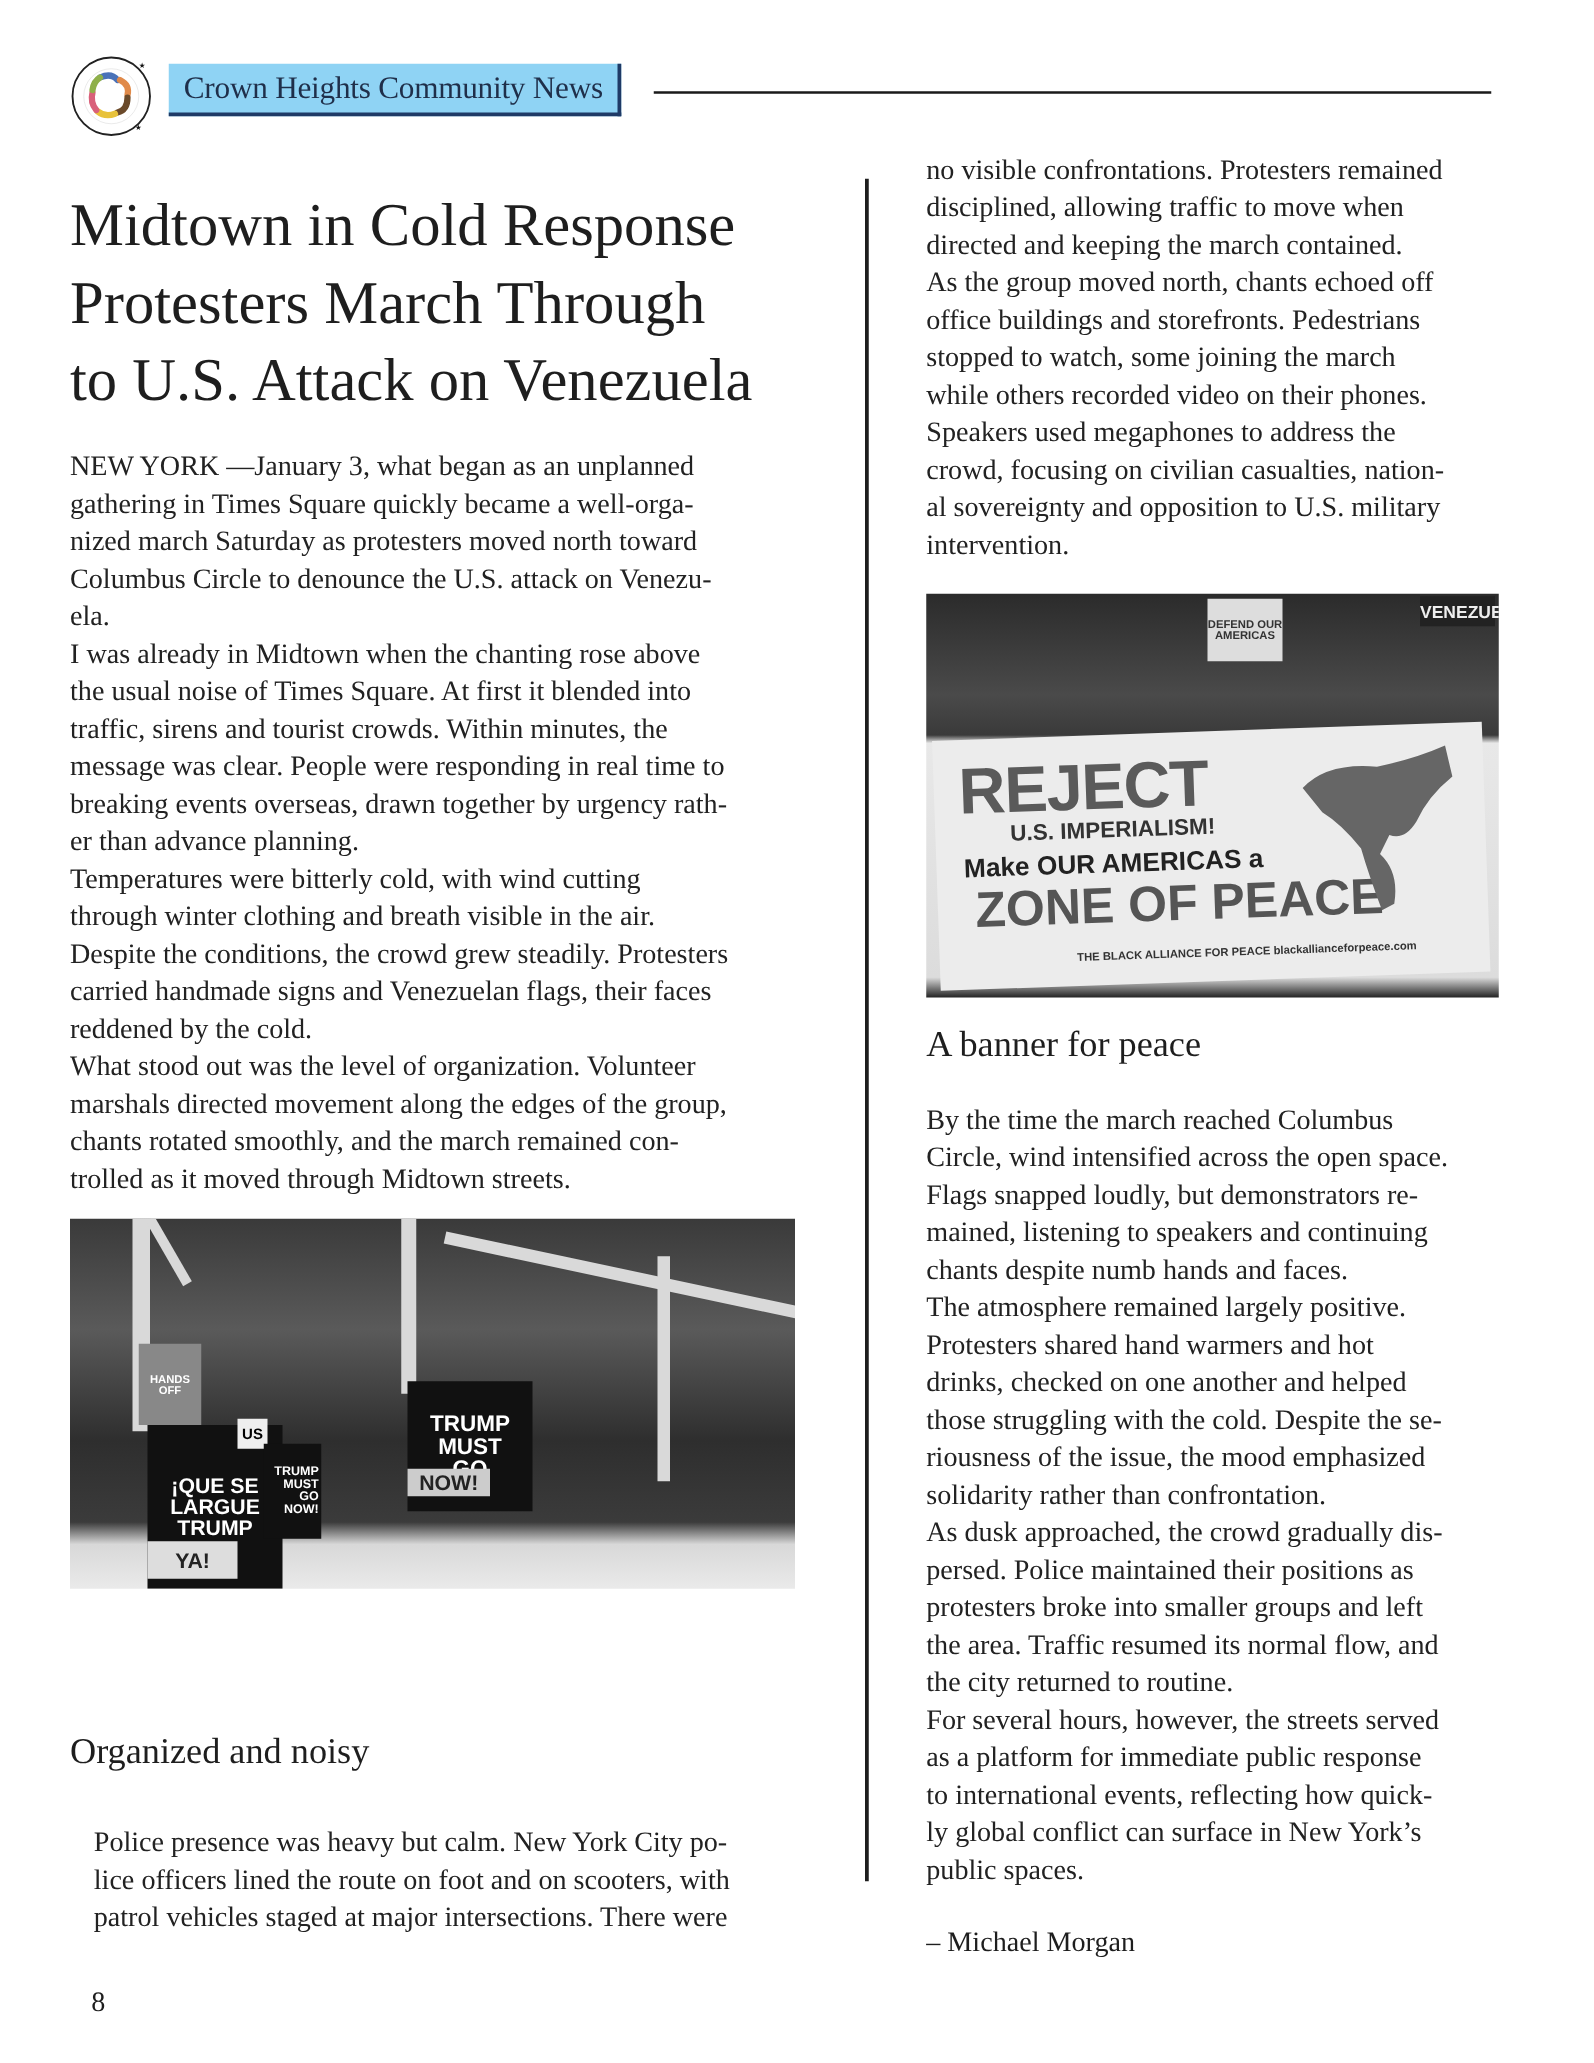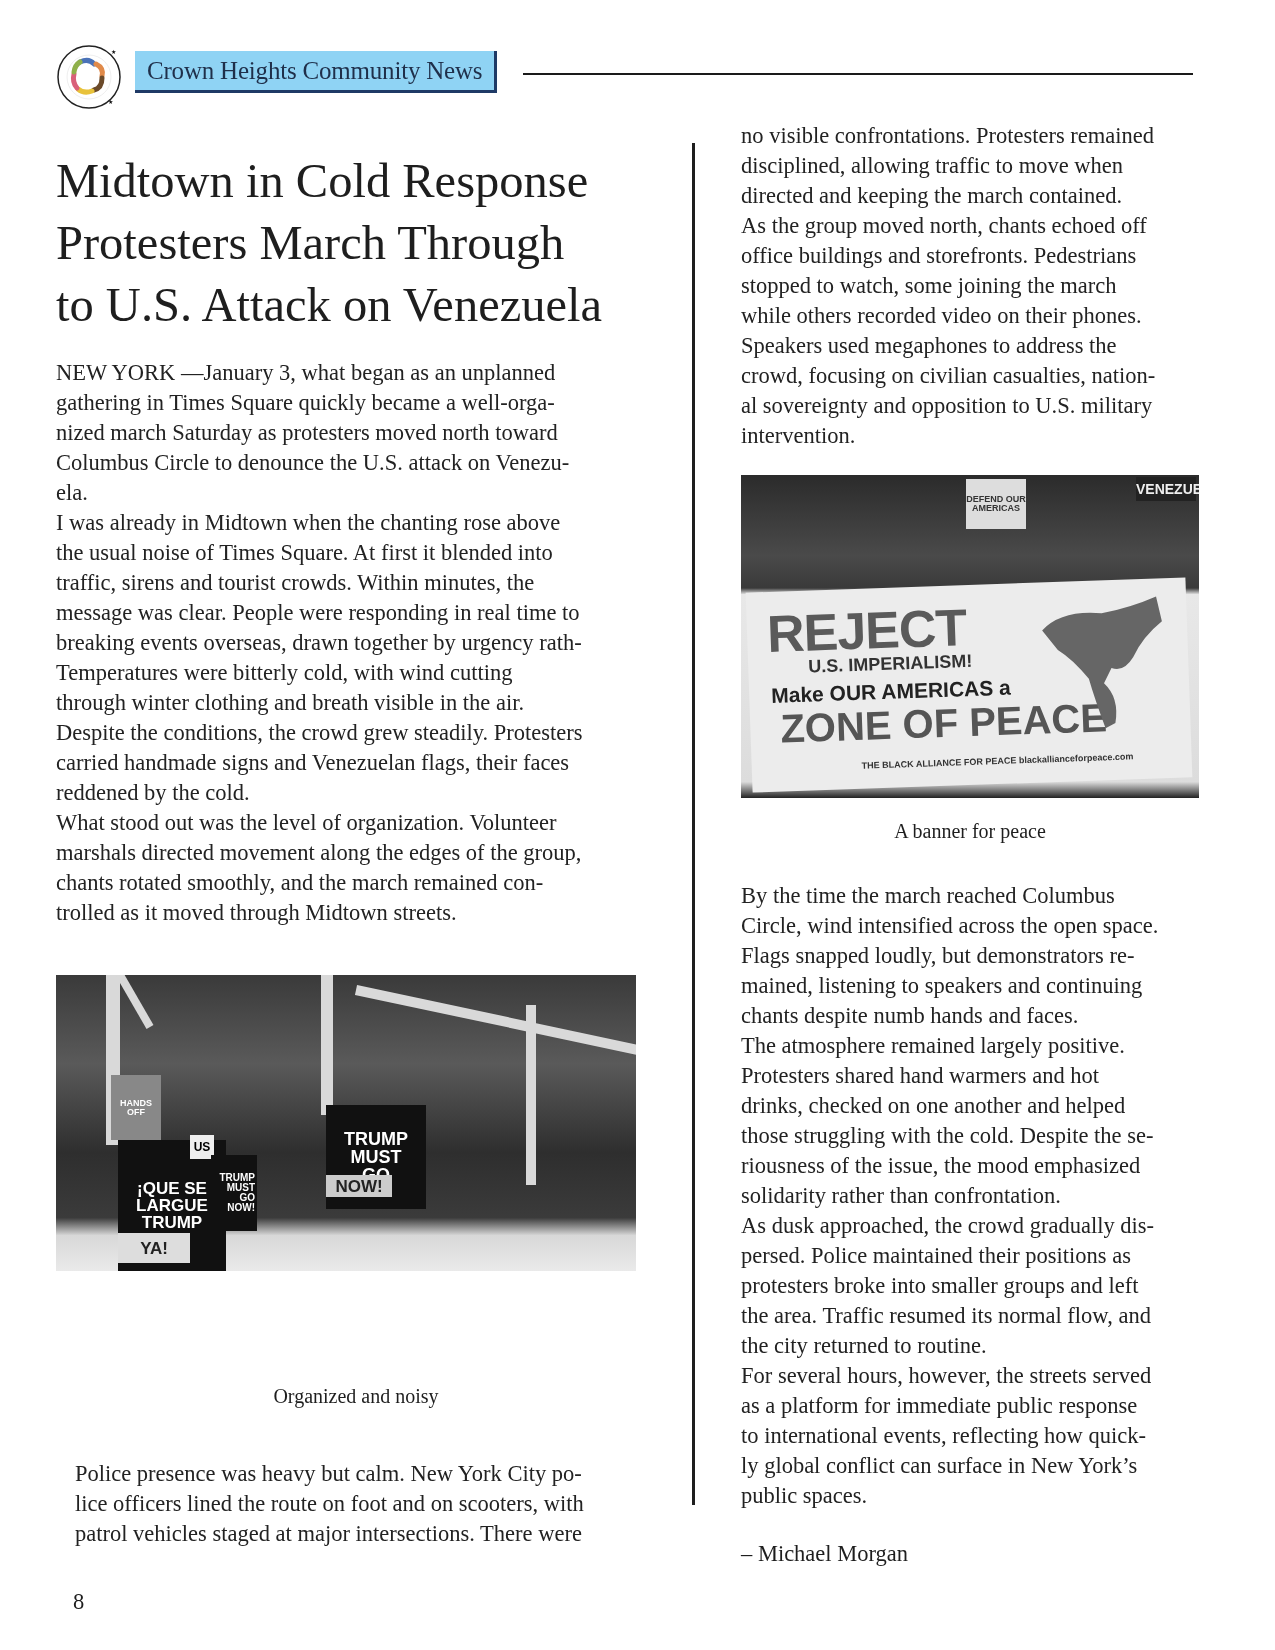--- a/index.html
+++ b/index.html
@@ -30,21 +30,21 @@
 
   .divider { left:692px; top:143px; width:3px; height:1362px; background:#1e1e1e; }
 
   
   .photo { background:#555; overflow:hidden; }
   .photo1 { left:56px; top:975px; width:580px; height:296px;
             background: linear-gradient(180deg,#3a3a3a 0%,#5a5a5a 30%,#2e2e2e 60%,#3b3b3b 82%,#d8d8d8 88%,#eaeaea 100%); }
   .photo2 { left:741px; top:475px; width:458px; height:323px;
             background: linear-gradient(180deg,#2b2b2b 0%,#4a4a4a 25%,#3a3a3a 35%,#e8e8e8 37%,#dcdcdc 95%,#222 100%); }
 
-  .caption { font-size:20px; text-align:center; white-space:nowrap; }
+  .caption { font-size:29px; white-space:nowrap; }
   .caption1 { left:56px; top:1385px; width:600px; }
   .caption2 { left:741px; top:820px; width:458px; }
 
   .page-num { left:73px; top:1589px; font-size:22.5px; }
 
   
   .sign { position:absolute; background:#111; color:#fff; font-family:"Liberation Sans","DejaVu Sans",sans-serif;
           font-weight:bold; text-align:center; line-height:1.0; display:flex; flex-direction:column; justify-content:center; }
   .beam { position:absolute; background:#d9d9d9; }
   .banner { position:absolute; left:8px; top:110px; width:440px; height:200px; background:#ececec;
@@ -86,20 +86,21 @@
   <p>NEW YORK —January 3, what began as an unplanned</p>
   <p>gathering in Times Square quickly became a well-orga-</p>
   <p>nized march Saturday as protesters moved north toward</p>
   <p>Columbus Circle to denounce the U.S. attack on Venezu-</p>
   <p>ela.</p>
   <p>I was already in Midtown when the chanting rose above</p>
   <p>the usual noise of Times Square. At first it blended into</p>
   <p>traffic, sirens and tourist crowds. Within minutes, the</p>
   <p>message was clear. People were responding in real time to</p>
   <p>breaking events overseas, drawn together by urgency rath-</p>
+  <p>er than advance planning.</p>
   <p>Temperatures were bitterly cold, with wind cutting</p>
   <p>through winter clothing and breath visible in the air.</p>
   <p>Despite the conditions, the crowd grew steadily. Protesters</p>
   <p>carried handmade signs and Venezuelan flags, their faces</p>
   <p>reddened by the cold.</p>
   <p>What stood out was the level of organization. Volunteer</p>
   <p>marshals directed movement along the edges of the group,</p>
   <p>chants rotated smoothly, and the march remained con-</p>
   <p>trolled as it moved through Midtown streets.</p>
 </div>

